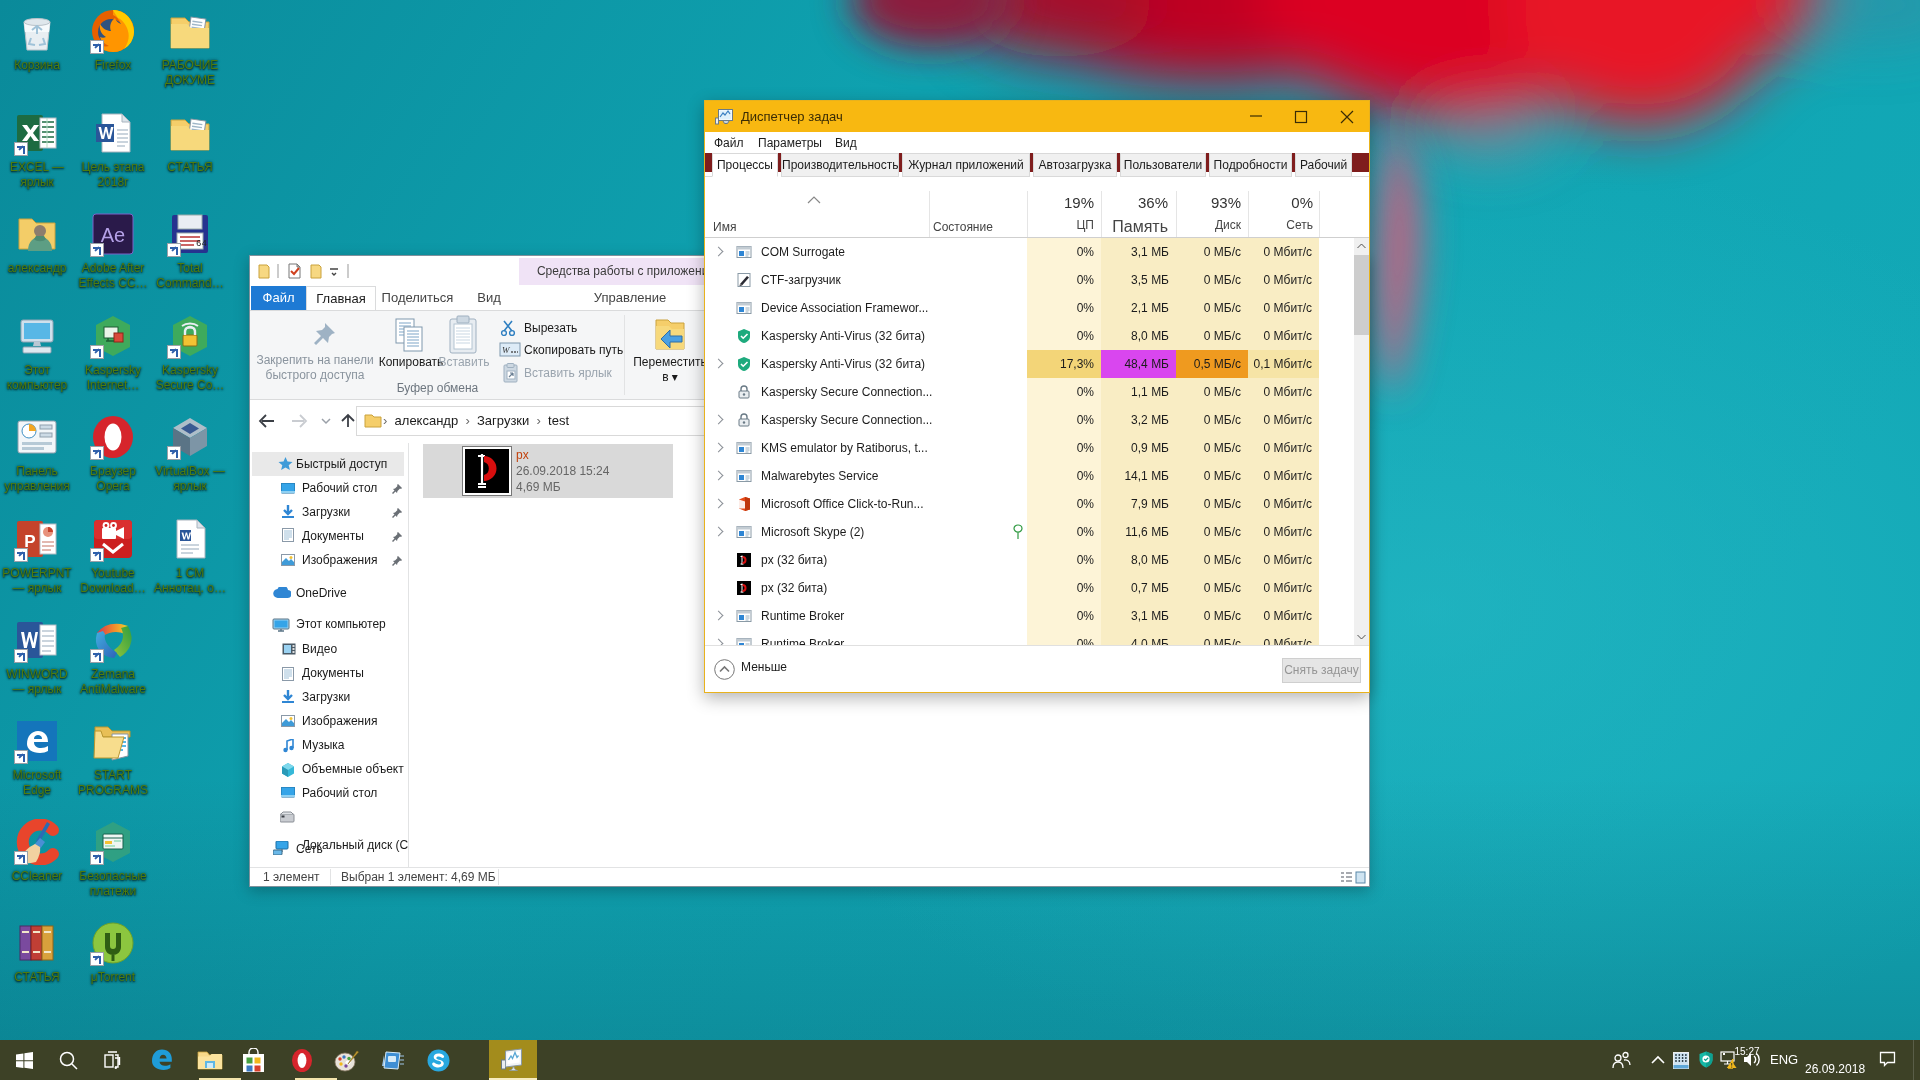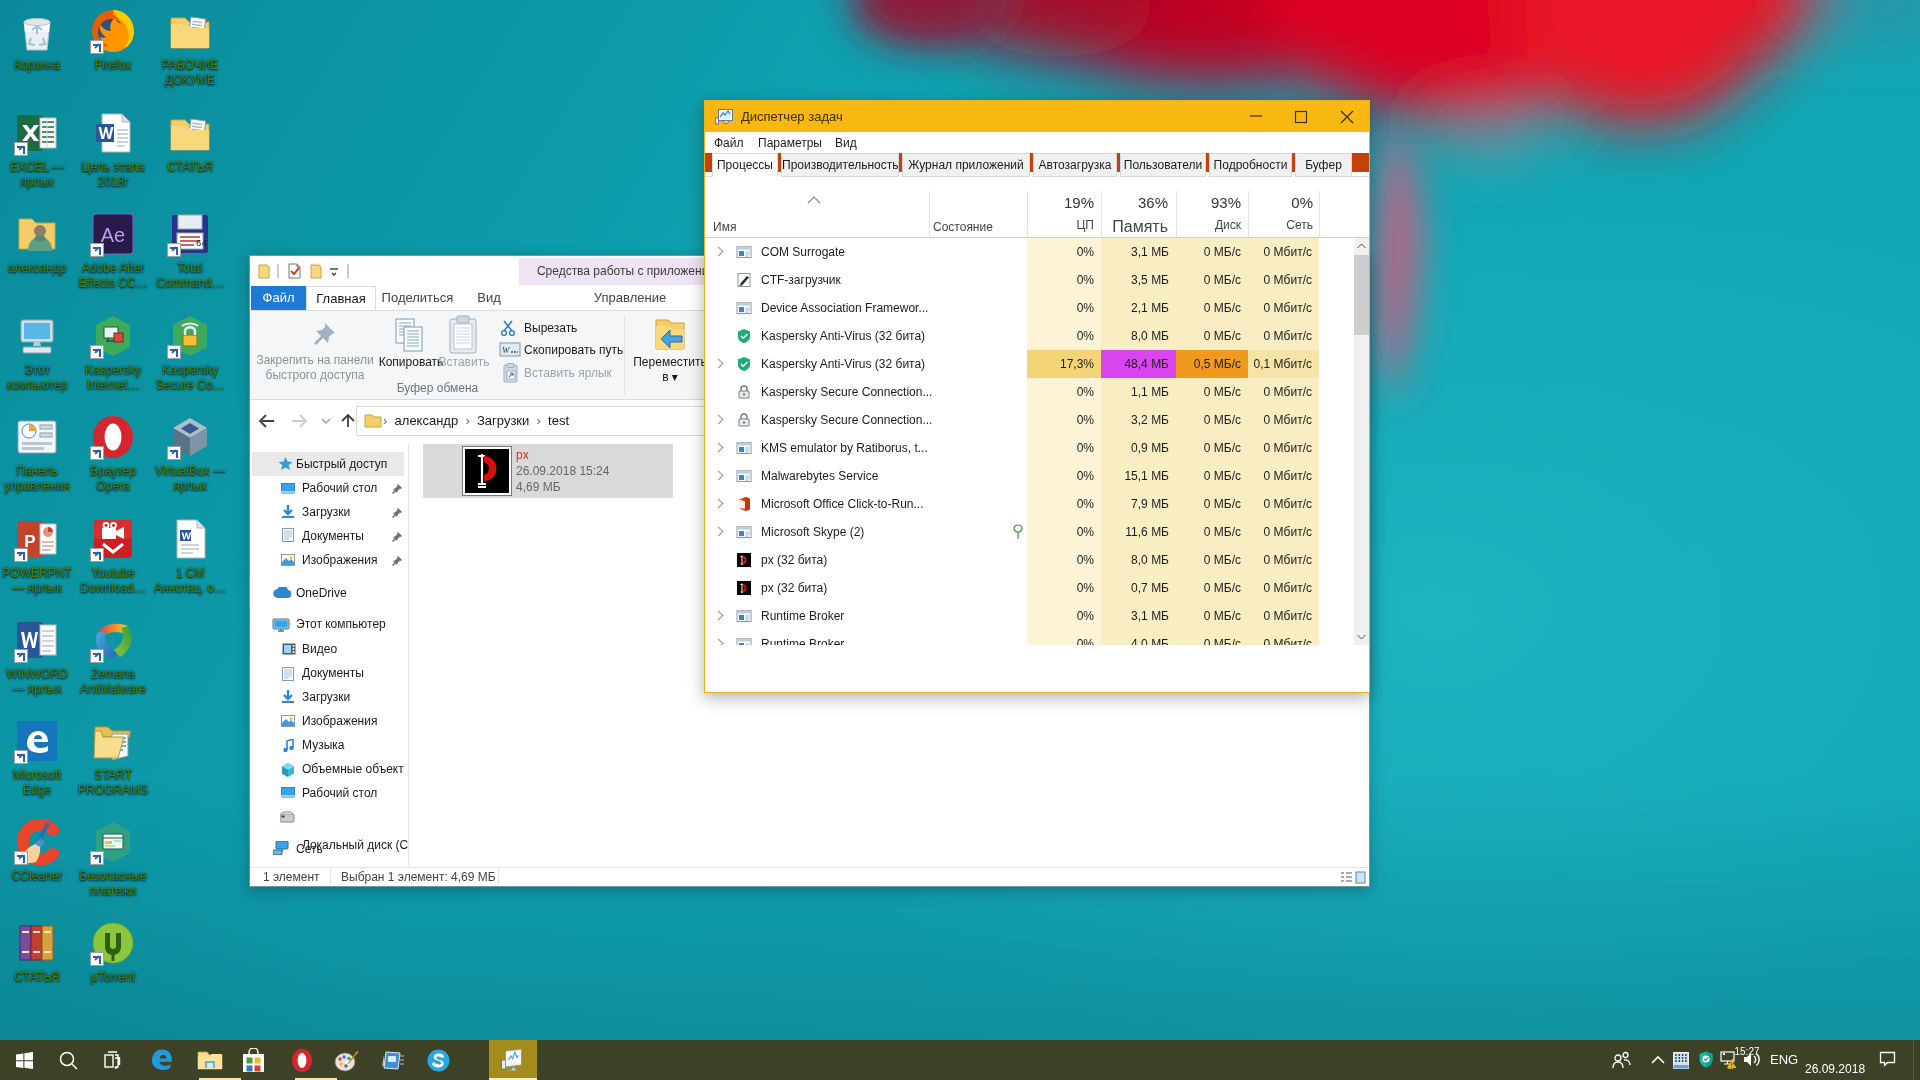--- a/index.html
+++ b/index.html
@@ -608,28 +608,28 @@
           <path d="M1 4 l12 12 M13 4 L1 16" stroke="#3a2c05" stroke-width="1.2"></path>
         </svg>
   </div>
 
   <div class="abs" style="left:0;top:31px;width:664px;height:21px;background:#fff;font-size:12px;color:#1c1c1c;">
    <div class="abs" style="left:9px;top:4px;">Файл</div>
    <div class="abs" style="left:53px;top:4px;">Параметры</div>
    <div class="abs" style="left:130px;top:4px;">Вид</div>
   </div>
 
-  <div class="abs" style="left:0;top:52px;width:664px;height:19px;background:#c2410c;">
+  <div class="abs" style="left:0;top:52px;width:664px;height:19px;background:#7f1d1d;">
    <div class="tmtab" style="left:7px;width:66px;background:#fff;border-bottom:1px solid #fff;z-index:2;">Процессы</div>
    <div class="tmtab" style="left:76px;width:118px;">Производительность</div>
    <div class="tmtab" style="left:197px;width:128px;">Журнал приложений</div>
    <div class="tmtab" style="left:328px;width:84px;">Автозагрузка</div>
    <div class="tmtab" style="left:415px;width:86px;">Пользователи</div>
    <div class="tmtab" style="left:504px;width:83px;">Подробности</div>
-   <div class="tmtab" style="left:590px;width:57px;">Буфер</div>
+   <div class="tmtab" style="left:590px;width:57px;">Рабочий</div>
    <div class="abs" style="left:0;top:23px;width:7px;height:1px;background:#d9d9d9;"></div>
    <div class="abs" style="left:647px;top:23px;width:17px;height:1px;background:#d9d9d9;"></div>
   </div>
 
   <div class="abs" style="left:0;top:90px;width:664px;height:47px;background:#fff;border-bottom:1px solid #cfcfcf;box-sizing:border-box;">
    <svg class="abs" style="left:102px;top:5px;" width="14" height="8" viewBox="0 0 14 8">
           <path d="M1 7 L7 1 L13 7" stroke="#888" stroke-width="1.2" fill="none"></path>
         </svg>
    <div class="abs" style="left:8px;top:29px;font-size:12px;color:#444;">Имя</div>
    <div class="abs" style="left:228px;top:29px;font-size:12px;color:#444;">Состояние</div>
@@ -753,21 +753,21 @@
    <div class="tmrow" style="top:224px;">
           <div class="tmchev"></div>
           <svg class="tmic" viewBox="0 0 16 16">
             <rect x="1" y="2.5" width="14" height="11" fill="#fff" stroke="#8a9aa6"></rect>
             <rect x="1" y="2.5" width="14" height="3" fill="#c3ccd3"></rect>
             <rect x="3" y="7" width="5" height="5" fill="#2f86d4"></rect>
             <path d="M9.5 8h4M9.5 10h4M9.5 12h3" stroke="#9ab0c0" stroke-width="1"></path>
           </svg>
           <div class="tmname">Malwarebytes Service</div>
           <div class="cell ccpu">0%</div>
-          <div class="cell cmem">15,1 МБ</div>
+          <div class="cell cmem">14,1 МБ</div>
           <div class="cell cdisk">0 МБ/с</div>
           <div class="cell cnet">0 Мбит/с</div>
         </div>
    <div class="tmrow" style="top:252px;">
           <div class="tmchev"></div>
           <svg class="tmic" viewBox="0 0 16 16">
             <path d="M9 1 L3 3.5 v9 L9 15 l5 -1.5 v-11z" fill="#e64a19"></path>
             <path d="M9 1 v14 l5 -1.5 v-11z" fill="#bf360c"></path>
             <path d="M3 3.5 L9 5.5 v7 L3 12.5z" fill="#fff" opacity=".9"></path>
           </svg>
@@ -852,20 +852,29 @@
   <div class="abs" style="left:649px;top:137px;width:15px;height:407px;background:#f0f0f0;">
    <svg class="abs" style="left:3px;top:5px;" width="9" height="6" viewBox="0 0 9 6">
           <path d="M0.5 5 L4.5 1 L8.5 5" stroke="#505050" fill="none"></path>
         </svg>
    <div class="abs" style="left:0;top:17px;width:15px;height:80px;background:#cdcdcd;"></div>
    <svg class="abs" style="left:3px;top:396px;" width="9" height="6" viewBox="0 0 9 6">
           <path d="M0.5 1 L4.5 5 L8.5 1" stroke="#505050" fill="none"></path>
         </svg>
   </div>
 
+  <div class="abs" style="left:0;top:544px;width:664px;height:47px;background:#fff;border-top:1px solid #e0e0e0;box-sizing:border-box;">
+   <svg class="abs" style="left:9px;top:13px;" width="21" height="21" viewBox="0 0 21 21">
+    <circle cx="10.5" cy="10.5" r="9.8" fill="none" stroke="#767676"></circle>
+    <path d="M6 12.5 L10.5 8 L15 12.5" stroke="#767676" stroke-width="1.6" fill="none"></path>
+   </svg>
+   <div class="abs" style="left:36px;top:14px;font-size:12px;color:#1c1c1c;">Меньше</div>
+   <div class="abs" style="left:577px;top:12px;width:79px;height:25px;background:#e5e5e5;border:1px solid #cfcfcf;
+     box-sizing:border-box;font-size:12px;color:#959595;text-align:center;line-height:23px;">Снять задачу</div>
+  </div>
  </div>
  <div id="bar">
 
   <svg class="abs" style="left:16px;top:12px;" width="17" height="17" viewBox="0 0 17 17">
    <path d="M0 2.4 L7.4 1.4 v6.8 H0z M8.4 1.2 L17 0 v8.2 H8.4z M0 9.2 h7.4 v6.8 L0 15z M8.4 9.2 H17 V17 L8.4 15.8z" fill="#fff"></path>
   </svg>
 
   <svg class="abs" style="left:58px;top:10px;" width="21" height="21" viewBox="0 0 21 21">
    <circle cx="9" cy="9" r="6.5" fill="none" stroke="#fff" stroke-width="1.5"></circle>
    <path d="M14 14 L19 19" stroke="#fff" stroke-width="1.5"></path>

